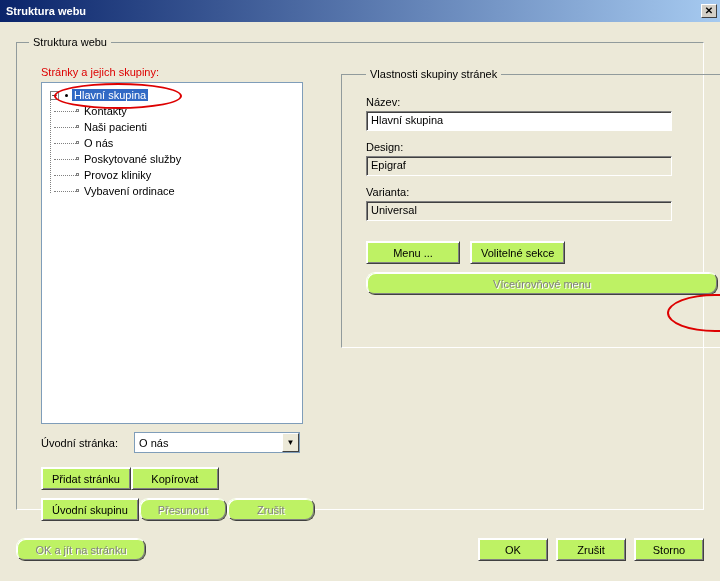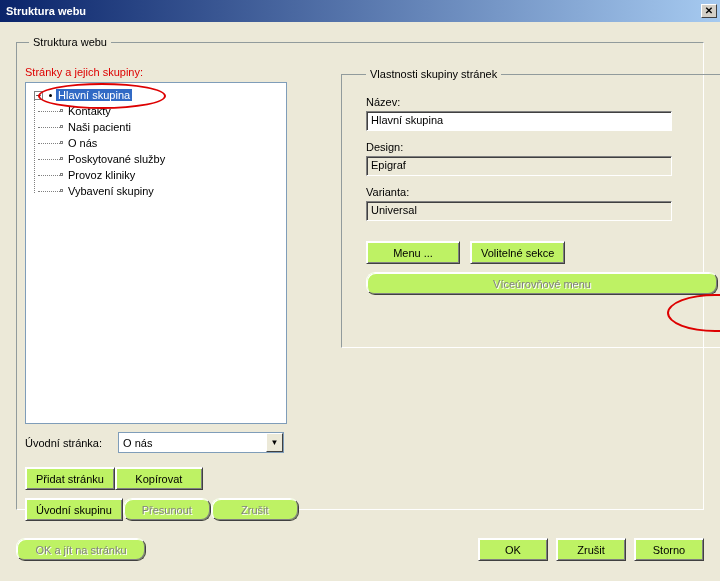--- a/index.html
+++ b/index.html
@@ -50,21 +50,21 @@
     position: relative;
   }
   fieldset.main { height: 474px; }
   legend {
     padding: 0 4px;
     color: #000;
     background: #ECE9D8;
   }
   .left-col {
     position: absolute;
-    left: 8px; top: 18px;
+    left: 24px; top: 18px;
     width: 278px;
   }
   .tree-label { color: #d00; }
   .tree {
     background: #fff;
     border: 1px solid #7F9DB9;
     width: 262px;
     height: 342px;
     margin-top: 4px;
     padding: 4px 4px;
@@ -260,21 +260,21 @@
         <div class="tree-row tree-indent1 tree-item">
             <div class="node-dot"></div>
             <span>Poskytované služby</span>
           </div>
         <div class="tree-row tree-indent1 tree-item">
             <div class="node-dot"></div>
             <span>Provoz kliniky</span>
           </div>
         <div class="tree-row tree-indent1 tree-item">
             <div class="node-dot"></div>
-            <span>Vybavení skupiny</span>
+            <span>Vybavení ordinace</span>
           </div>
 
         <div class="ellipse-red ellipse-tree"></div>
       </div>
 
       <div class="intro-row">
         <span>Úvodní stránka:</span>
         <div class="select">
           <span>O nás</span>
           <div class="arrow">▼</div>

